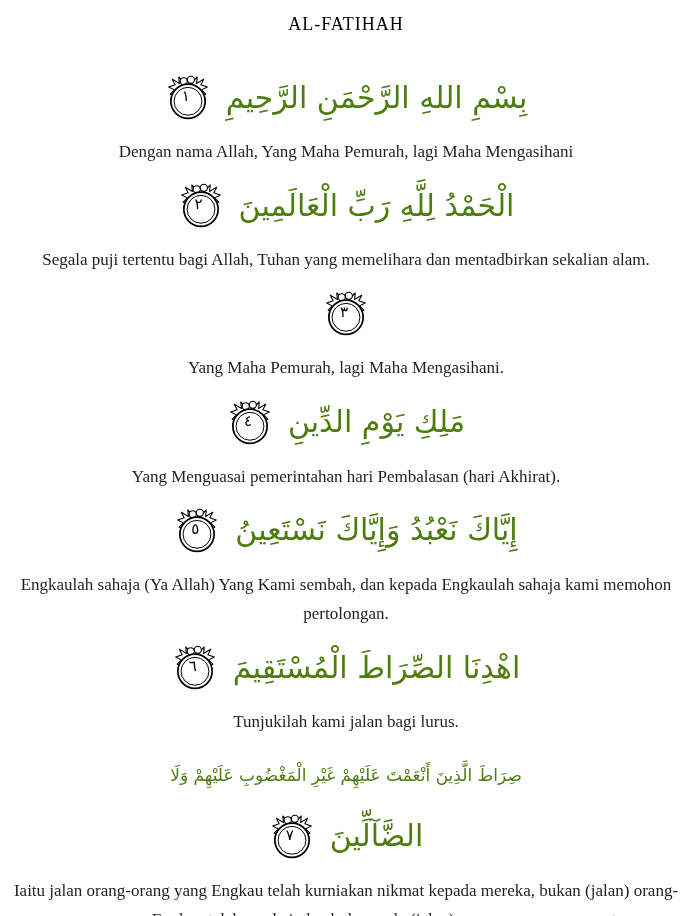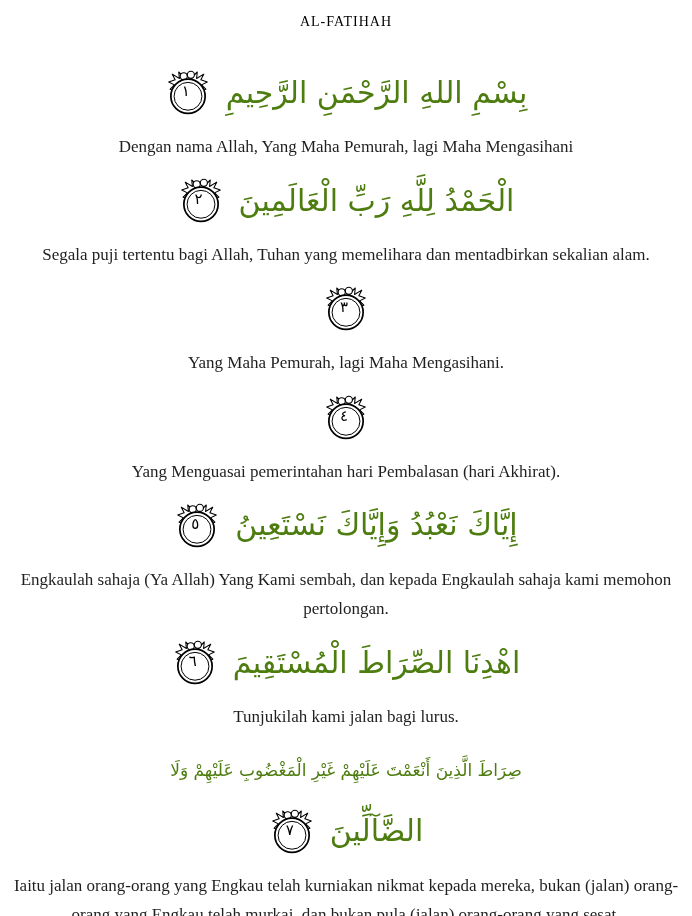--- a/index.html
+++ b/index.html
@@ -16,21 +16,21 @@
   }
   .page {
     box-sizing: border-box;
     width: 692px;
     min-height: 916px;
     padding: 8px 10px 6px;
     text-align: center;
     background: #ffffff;
   }
   .page-title {
-    font-size: 14px;
+    font-size: 18px;
     font-weight: normal;
     letter-spacing: 1px;
     color: #000000;
     margin: 6px 0 34px;
   }
   .verse { margin: 0; }
   .arabic-line {
     direction: rtl;
     display: flex;
     flex-wrap: nowrap;
@@ -137,20 +137,21 @@
     </svg>
     <span class="num">٣</span>
   </span>
           </div>
         </div>
     <p class="translation">Yang Maha Pemurah, lagi Maha Mengasihani.</p>
   </article>
       <article class="verse">
     <div class="arabic-lines">
           <div class="arabic-line">
+            <span class="arabic-text">مَلِكِ يَوْمِ الدِّينِ</span>
             <span class="verse-marker">
     <svg viewBox="0 0 64 70" aria-hidden="true">
       <path d="M17 35 L7 31 L13 25 L5 21 L14 18 L10 10 L20 16 L19 7 L26 14" fill="#ffffff" stroke="#000000" stroke-width="1.5" stroke-linejoin="round"></path>
       <path d="M47 35 L57 31 L51 25 L59 21 L50 18 L54 10 L44 16 L45 7 L38 14" fill="#ffffff" stroke="#000000" stroke-width="1.5" stroke-linejoin="round"></path>
       <circle cx="26" cy="13" r="5" fill="#ffffff" stroke="#000000" stroke-width="1.6"></circle>
       <circle cx="36" cy="11" r="5" fill="#ffffff" stroke="#000000" stroke-width="1.6"></circle>
       <circle cx="32" cy="41" r="24" fill="#ffffff" stroke="#000000" stroke-width="2.4"></circle>
       <circle cx="32" cy="41" r="19.5" fill="none" stroke="#000000" stroke-width="1.4"></circle>
     </svg>
     <span class="num">٤</span>

